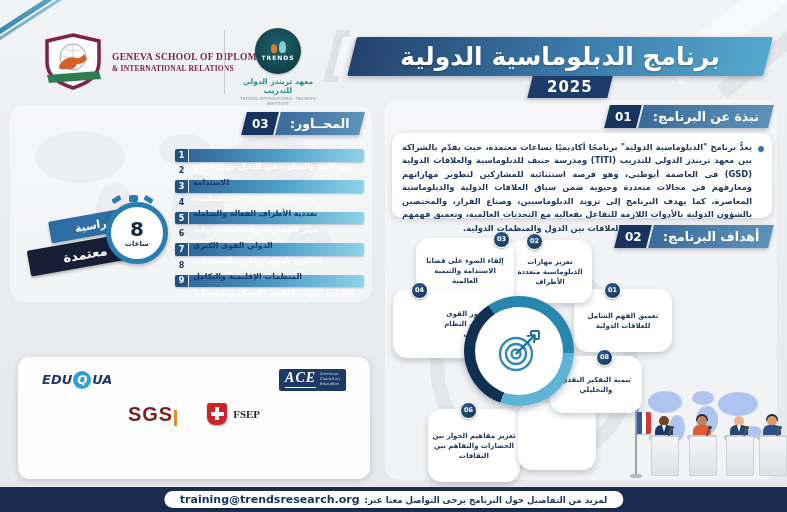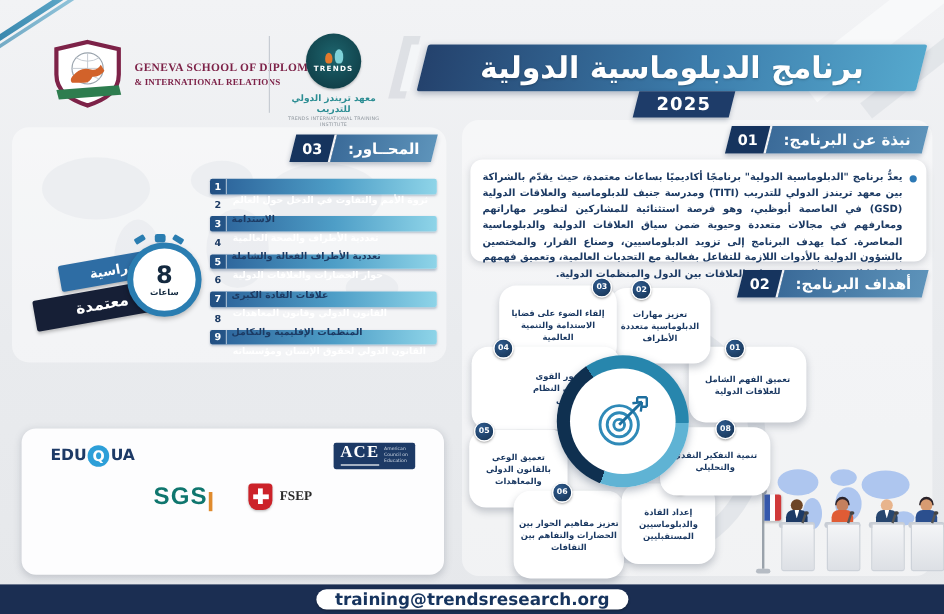--- a/index.html
+++ b/index.html
@@ -97,46 +97,46 @@
   .hair{position:absolute;left:9px;top:-2px;width:12px;height:7px;border-radius:6px 6px 0 0;background:#2a2229;}
   .torso{position:absolute;left:6px;top:9px;width:18px;height:13px;border-radius:6px 6px 0 0;}
   .shirt{position:absolute;left:13px;top:9px;width:4px;height:7px;background:#fff;clip-path:polygon(0 0,100% 0,50% 100%);}
   .podium{position:absolute;left:2px;bottom:0;width:26px;height:38px;background:linear-gradient(180deg,#f4f5f7,#dde0e5);border:1px solid #cdd2d9;border-radius:2px;}
   .podium-top{position:absolute;left:0;bottom:36px;width:30px;height:5px;background:#c7ccd4;border-radius:2px;}
   .mic{position:absolute;left:20px;bottom:40px;width:1.5px;height:8px;background:#555;transform:rotate(18deg);}
   .micdot{position:absolute;left:21px;bottom:47px;width:3.5px;height:3.5px;border-radius:50%;background:#444;}
   
   .accred{position:absolute;left:18px;top:357px;width:352px;height:122px;background:#fdfdfe;border-radius:12px;box-shadow:0 2px 6px rgba(90,100,115,.25);}
   .accred .intro{margin:13px 14px 0;text-align:center;direction:rtl;font-size:8.4px;font-weight:bold;color:#1c3a63;}
-  .accred .row1{display:flex;justify-content:space-between;padding:12px 24px 0;}
+  .accred .row1{display:flex;justify-content:space-between;padding:12px 24px 0;font-style:italic;}
   .accred .row2{display:flex;align-items:center;justify-content:center;gap:34px;padding-top:12px;}
   .eduqua{display:flex;align-items:center;font-weight:bold;color:#1d3a66;font-size:13px;}
   .eduqua .q{width:18px;height:18px;border-radius:50%;background:#2d9fd8;color:#fff;display:flex;align-items:center;justify-content:center;font-size:12px;margin:0 1px;}
   .agep{display:flex;align-items:center;gap:4px;}
   .agep .sq{display:grid;grid-template-columns:4px 4px;gap:1px;}
   .agep .sq i{width:4px;height:4px;background:#c23b3b;display:block;}
   .agep .nm{font-size:13px;color:#8a8f96;font-weight:bold;letter-spacing:1px;}
   .agep .bar{width:1px;height:16px;background:#b7bbc1;}
   .agep .desc{font-size:4.6px;color:#8a8f96;line-height:1.4;}
   .ace{display:flex;align-items:center;background:#1d3a66;border-radius:2px;padding:3px 6px;gap:4px;}
   .ace .nm{color:#fff;font-family:"Liberation Serif","DejaVu Serif",serif;font-size:14px;font-weight:bold;letter-spacing:1px;border-bottom:1.5px solid #fff;line-height:.9;padding-bottom:2px;}
   .ace .desc{color:#cfd8e4;font-size:3.8px;line-height:1.3;}
-  .sgs{position:relative;font-size:20px;font-weight:bold;color:#0f766e;letter-spacing:1px;font-family:"Liberation Sans",sans-serif;}
+  .sgs{position:relative;font-size:20px;font-weight:bold;color:#7f1d1d;letter-spacing:1px;font-family:"Liberation Sans",sans-serif;}
   .sgs::after{content:"";position:absolute;right:-4px;bottom:0;width:3px;height:16px;background:#e08b2d;}
   .fsep{display:flex;align-items:center;gap:6px;}
   .fsep .shield{width:20px;height:22px;background:#cc2229;border-radius:3px 3px 8px 8px;position:relative;box-shadow:0 1px 2px rgba(0,0,0,.25);}
   .fsep .shield::before{content:"";position:absolute;left:8px;top:4px;width:4px;height:13px;background:#fff;}
   .fsep .shield::after{content:"";position:absolute;left:3.5px;top:8.5px;width:13px;height:4px;background:#fff;}
   .fsep .nm{font-size:11px;font-weight:bold;color:#2b2b2b;font-family:"Liberation Serif","DejaVu Serif",serif;}
   
   .footer-bar{position:absolute;left:0;bottom:0;width:787px;height:25px;background:#1b2e52;}
   .footer-pill{position:absolute;left:50%;transform:translateX(-50%);top:4px;height:17px;background:#fff;border-radius:9px;
     display:flex;align-items:center;gap:5px;padding:0 16px;direction:rtl;white-space:nowrap;box-shadow:0 1px 2px rgba(0,0,0,.3);}
   .footer-pill .lbl{font-size:8.6px;font-weight:bold;color:#16345e;}
-  .footer-pill .mail{font-size:14px;font-weight:bold;color:#16345e;direction:ltr;}
+  .footer-pill .mail{font-size:11px;font-weight:bold;color:#16345e;direction:ltr;}
   
   .stripeA{left:640px;top:-34px;width:300px;height:30px;background:#f8f9fa;transform:rotate(-38deg);}
   .stripeB{left:690px;top:-8px;width:300px;height:16px;background:#dfe2e6;transform:rotate(-38deg);opacity:.8;}
   .tealA{left:-28px;top:8px;width:120px;height:5px;background:linear-gradient(90deg,#2f7ea6,#6db6d4);transform:rotate(-33deg);}
   .tealB{left:-34px;top:20px;width:120px;height:3px;background:linear-gradient(90deg,#2f7ea6,#6db6d4);transform:rotate(-33deg);opacity:.7;}
   .grayslash{left:330px;top:30px;width:14px;height:52px;background:#d9dce1;transform:skewX(-14deg);opacity:.8;}
 </style>
 </head>
 <body>
 
@@ -228,31 +228,26 @@
     <span>تعزيز مهارات الدبلوماسية متعددة الأطراف</span>
   </div>
   <div class="petal p3">
     <span class="pbadge" style="top:-7px;right:4px;">03</span>
     <span>إلقاء الضوء على قضايا الاستدامة والتنمية العالمية</span>
   </div>
   <div class="petal p4">
     <span class="pbadge" style="top:-7px;left:18px;">04</span>
     <span>تحليل دور القوى الكبرى في النظام الدولي</span>
   </div>
-  <div class="petal p5">
-    <span class="pbadge" style="top:-7px;left:4px;">05</span>
-    <span>تعميق الوعي بالقانون الدولي والمعاهدات</span>
-  </div>
   <div class="petal p6">
     <span class="pbadge" style="top:-7px;left:32px;">06</span>
     <span>تعزيز مفاهيم الحوار بين الحضارات والتفاهم بين الثقافات</span>
   </div>
   <div class="petal p7">
     <span class="pbadge" style="top:-8px;left:40px;">07</span>
-    <span>إعداد القادة والدبلوماسيين المستقبليين</span>
   </div>
   <div class="petal p8">
     <span class="pbadge" style="top:-7px;left:46px;">08</span>
     <span>تنمية التفكير النقدي والتحليلي</span>
   </div>
 
   <div class="center-circle">
     <div class="center-inner">
       <svg width="52" height="52" viewBox="0 0 52 52" fill="none">
         <circle cx="23" cy="29" r="16" stroke="#2f8ab8" stroke-width="2.4"></circle>
@@ -343,21 +338,21 @@
     <div class="trow plain">
       <div class="num">4</div>
       <div class="txt">تعددية الأطراف الفعالة والشاملة</div>
     </div>
     <div class="trow bar">
       <div class="num">5</div>
       <div class="txt">حوار الحضارات والعلاقات الدولية</div>
     </div>
     <div class="trow plain">
       <div class="num">6</div>
-      <div class="txt">علاقات القادة الكبرى</div>
+      <div class="txt">الدولي القوى الكبرى</div>
     </div>
     <div class="trow bar">
       <div class="num">7</div>
       <div class="txt">القانون الدولي وقانون المعاهدات</div>
     </div>
     <div class="trow plain">
       <div class="num">8</div>
       <div class="txt">المنظمات الإقليمية والتكامل</div>
     </div>
     <div class="trow bar">
@@ -400,17 +395,18 @@
       <div class="sgs">SGS</div>
       <div class="fsep">
         <span class="shield"></span>
         <span class="nm">FSEP</span>
       </div>
     </div>
   </div>
 
   <div class="footer-bar">
     <div class="footer-pill">
+      <span class="lbl">لمزيد من التفاصيل حول البرنامج يرجى التواصل معنا عبر:</span>
       <span class="mail">training@trendsresearch.org</span>
     </div>
   </div>
 
 </div>
 
 </body></html>

